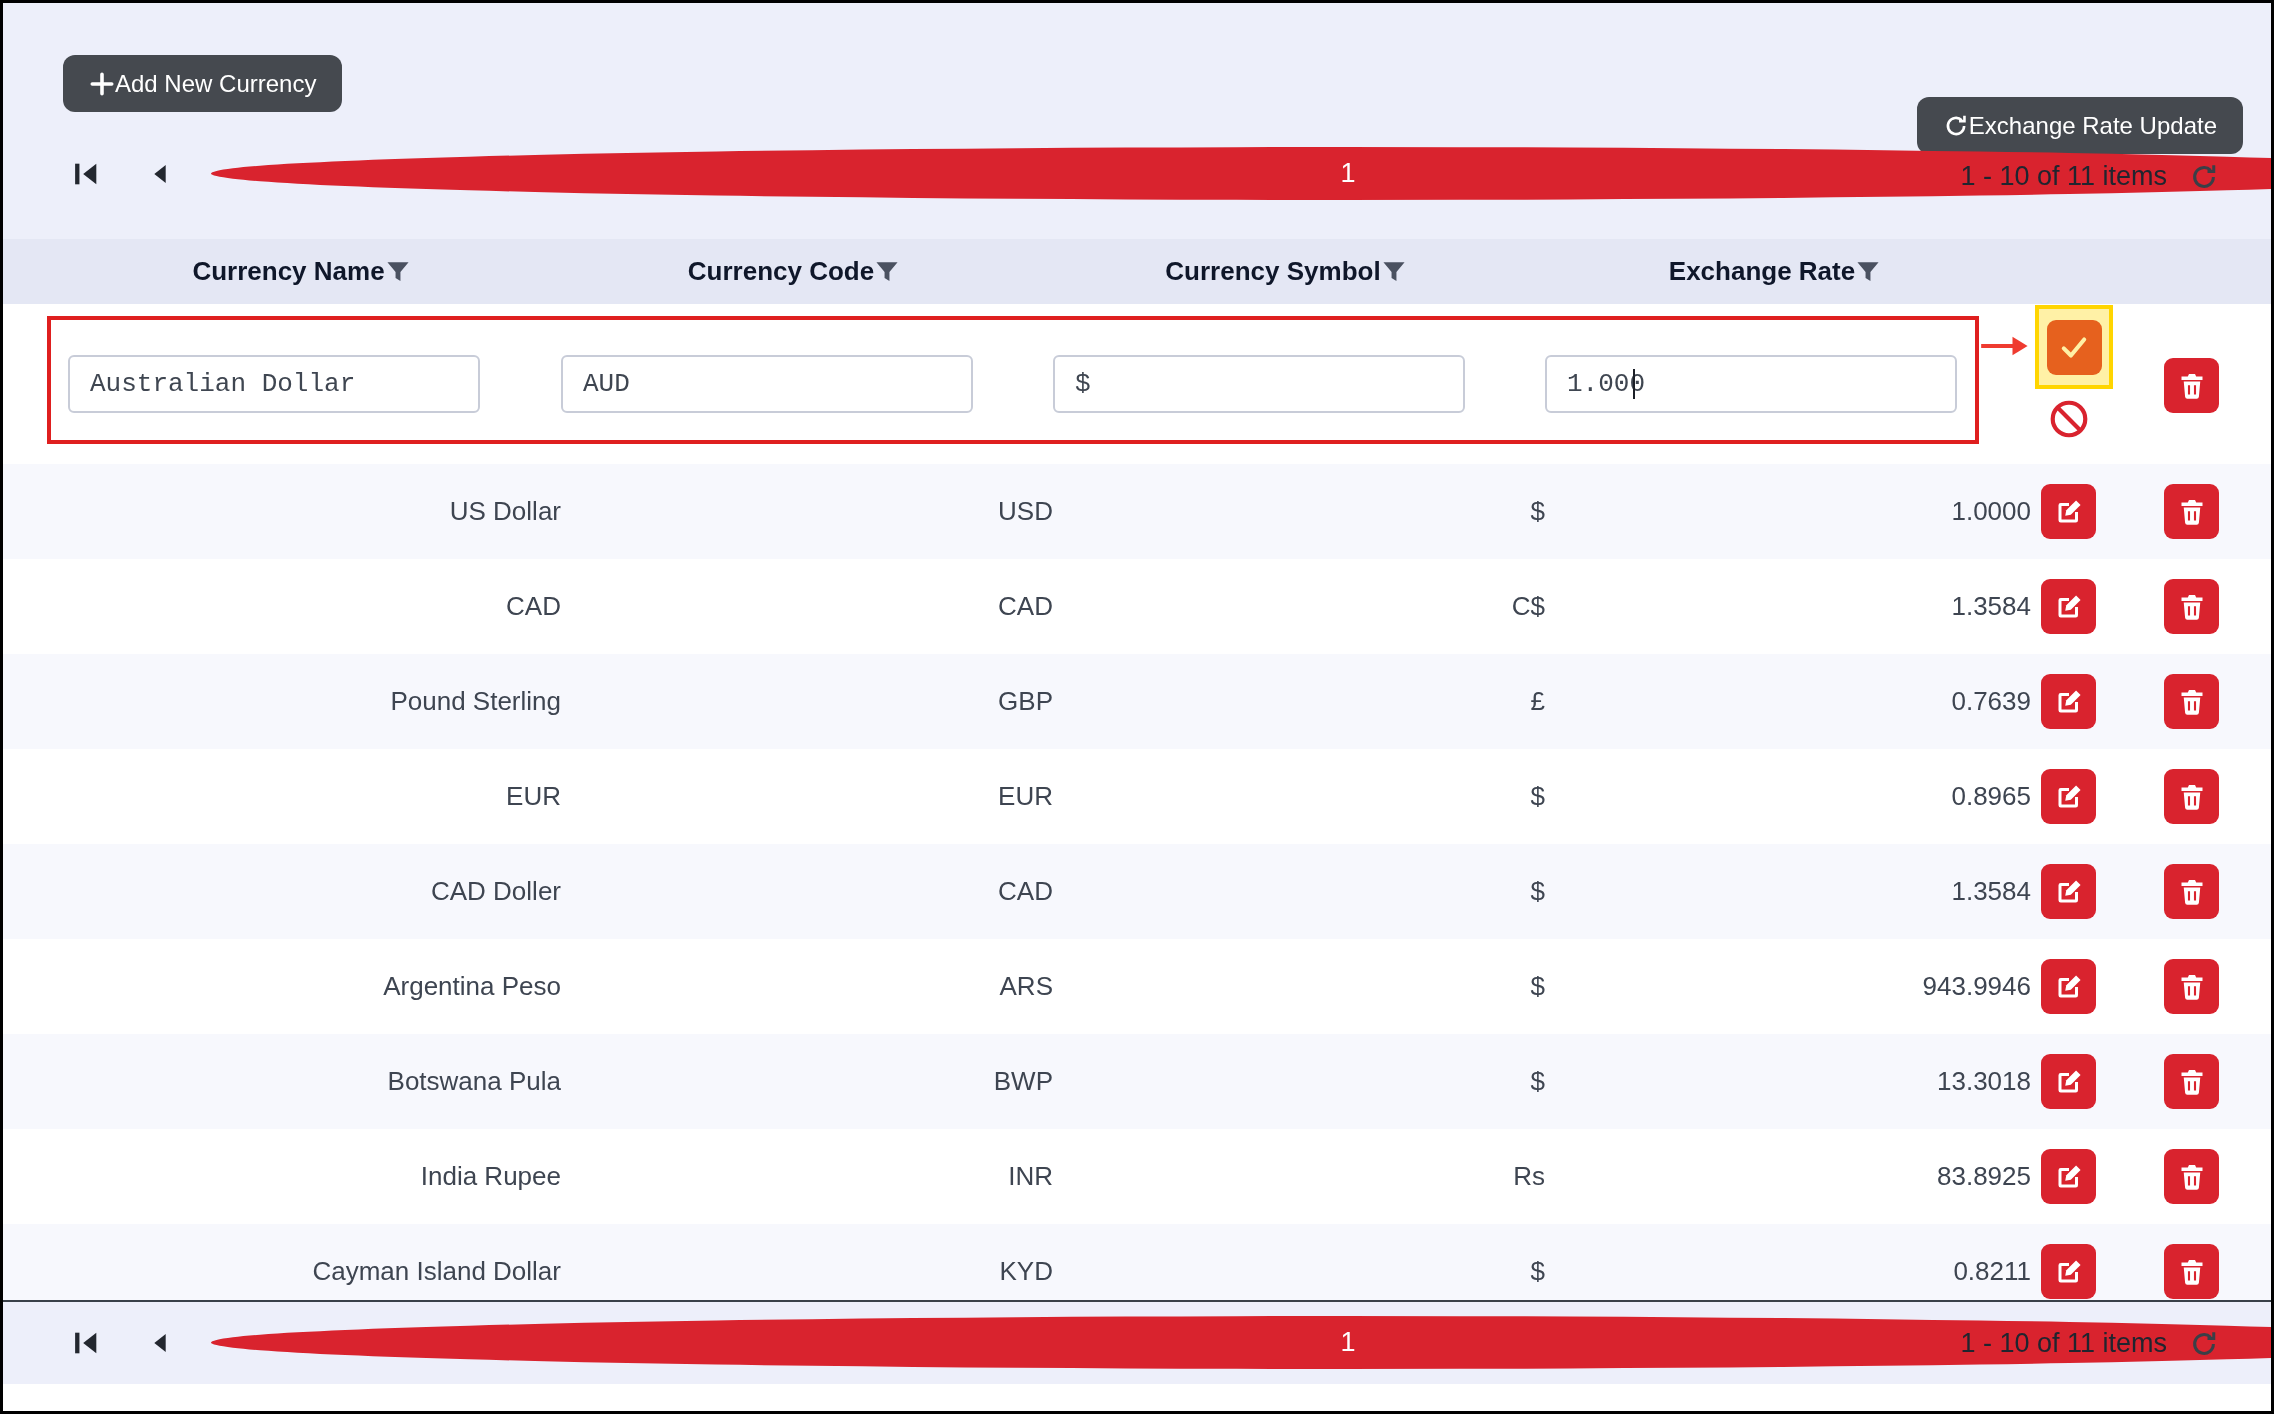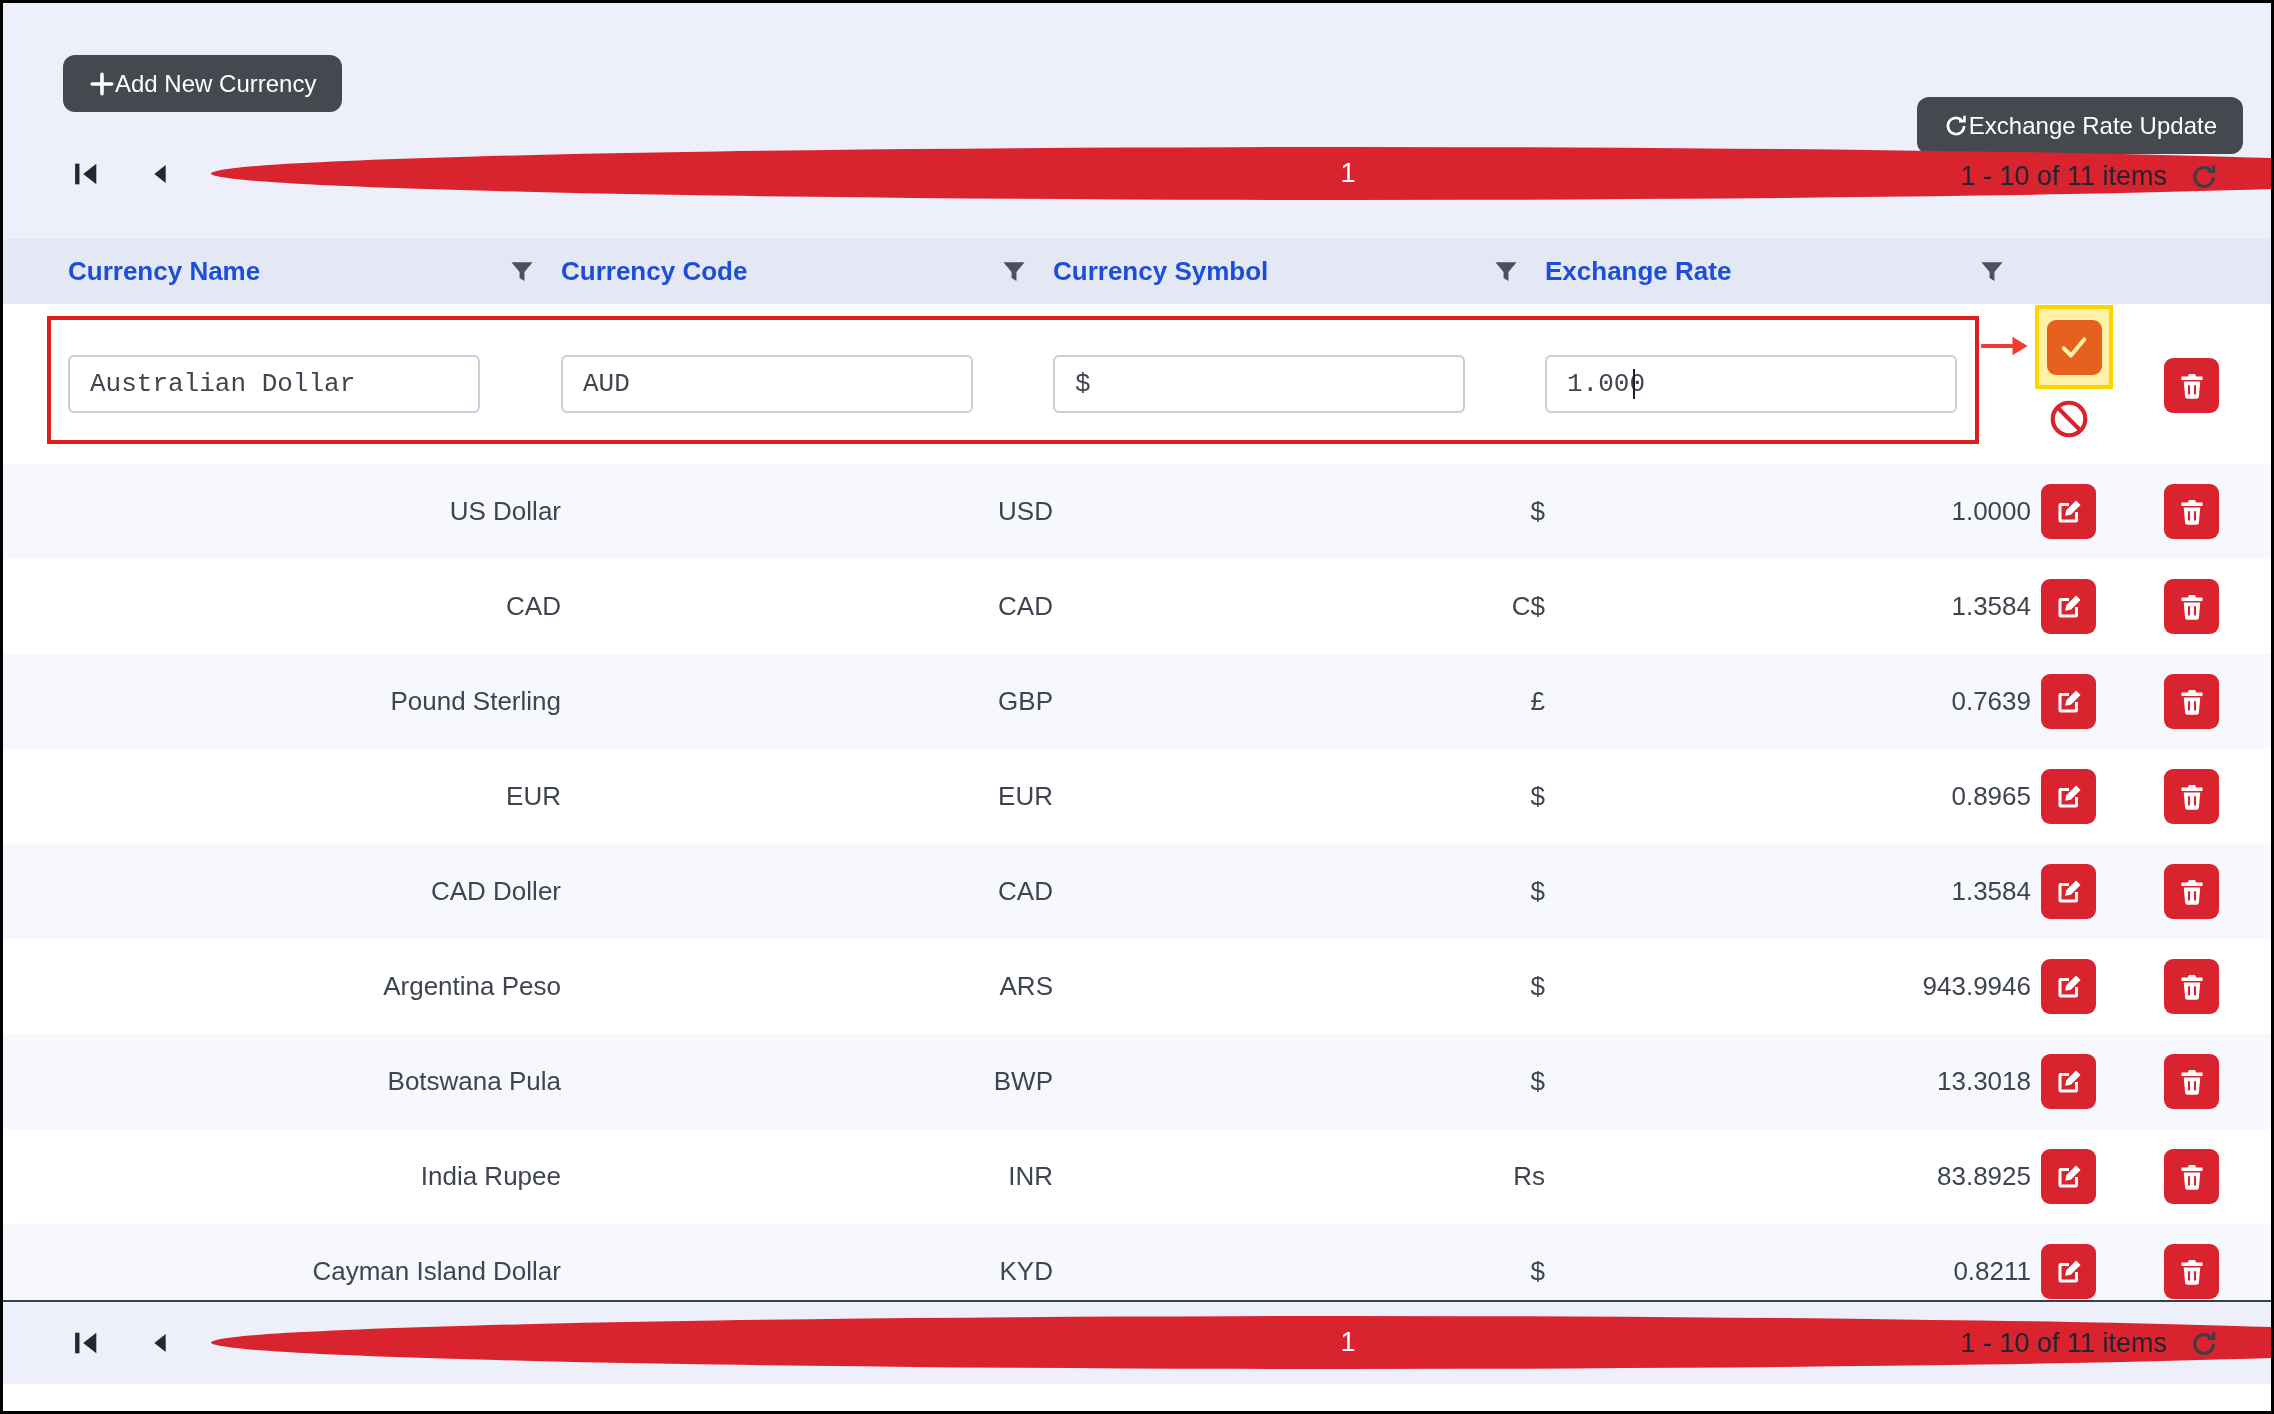--- a/index.html
+++ b/index.html
@@ -50,22 +50,22 @@
     min-width:53px; height:53px; border-radius:50%; border:none; background:none;
     font-size:27px; color:#23272f; cursor:pointer; font-family:inherit;
   }
   .pager .page.current { background:#d9232e; color:#fff; }
   .items { display:flex; align-items:center; gap:22px; font-size:27px; color:#20252f; }
   .items-abs-top { position:absolute; right:52px; top:158px; }
   .items .refresh { color:#3a3f47; display:flex; cursor:pointer; }
 
   
   .hcell {
-    display:flex; align-items:center; justify-content:space-between;
-    padding-right:26px; font-size:26px; font-weight:600; color:#1d4ed8;
+    display:flex; align-items:center; justify-content:center;
+    padding-right:26px; font-size:26px; font-weight:600; color:#0f172a;
   }
   .hcell .funnel { display:flex; cursor:pointer; color:#4a5160; }
 
   
   .input-wrap { position:relative; width:412px;font-family:Liberation Mono, monospace; }
   .input-wrap input {
     width:412px; height:58px; border:2px solid #c8ccd8; border-radius:6px;
     padding:0 20px; font-size:26px; color:#3f4651; font-family:inherit;
     background:#fff; outline:none;
   }

